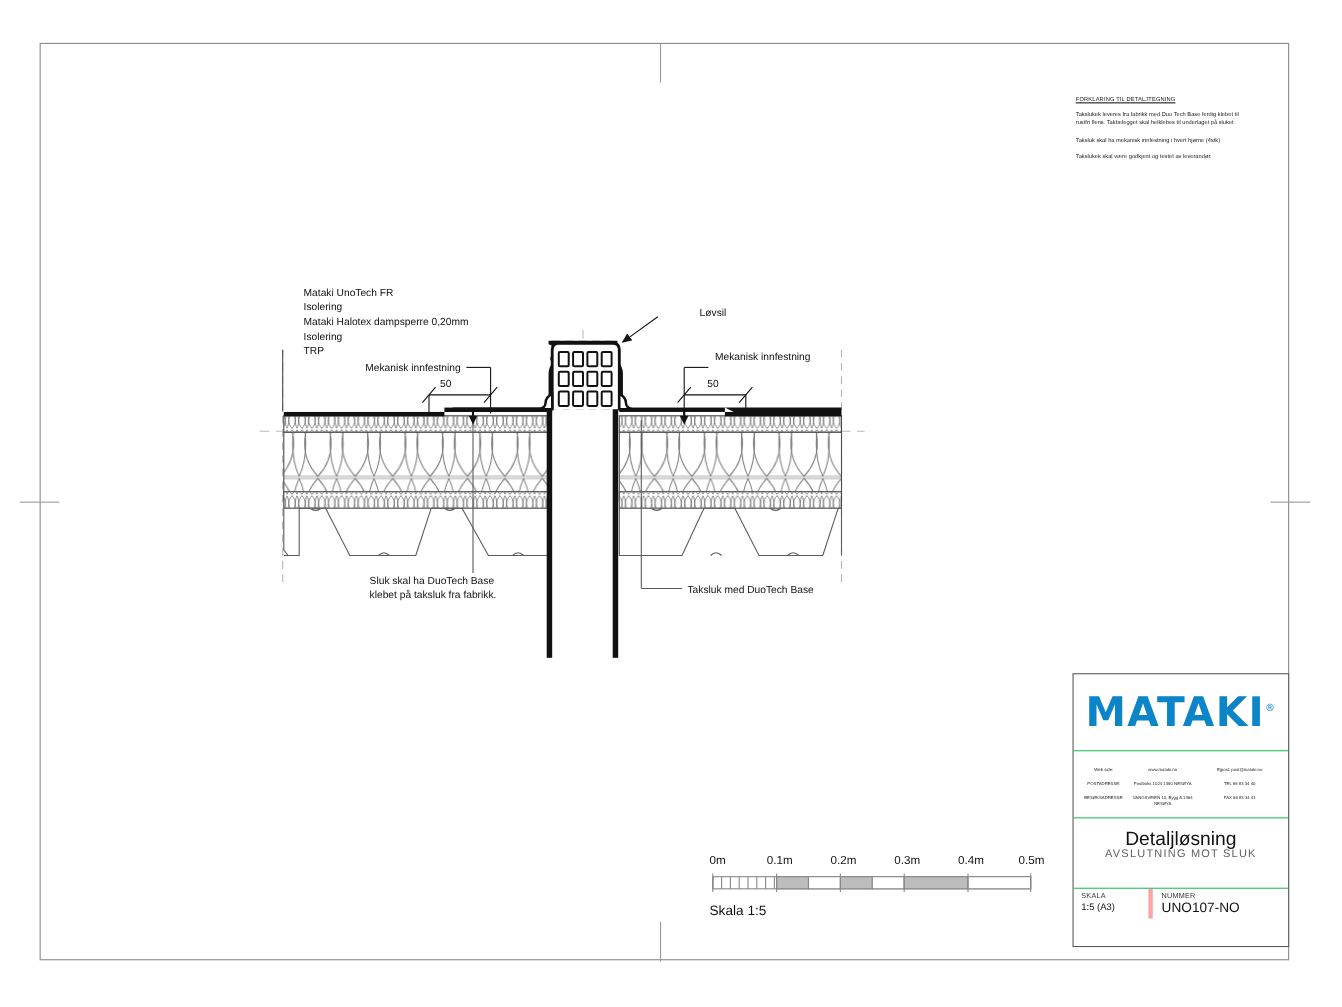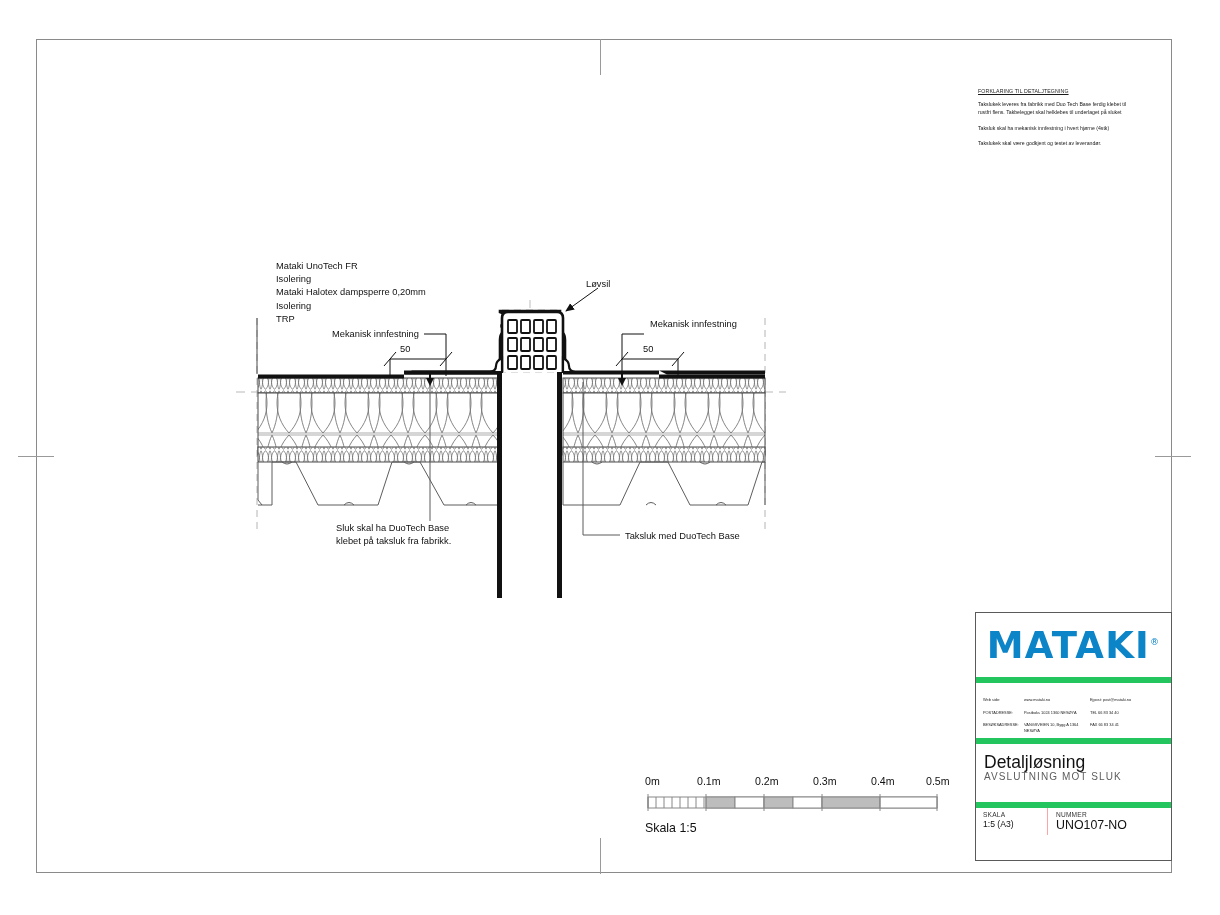--- a/index.html
+++ b/index.html
@@ -98,21 +98,21 @@
 
   
   .titleblock {
     position: absolute;
     left: 975px; top: 612px;
     width: 197px; height: 249px;
     border: 1px solid #5a5a5a;
     box-sizing: border-box;
     background: #fff;
   }
-  .tb-row { border-bottom: 6px solid #22c55e; box-sizing: border-box; position: relative; }
+  .tb-row { border-bottom: 1px solid #22c55e; box-sizing: border-box; position: relative; text-align: center; }
   .tb-logo {
     height: 70px;
     display: flex; align-items: center; justify-content: center;
   }
   .logo-text {
     font-family: "DejaVu Sans", sans-serif;
     font-weight: bold;
     font-size: 37px;
     letter-spacing: 1.2px;
     color: #0c84c8;
@@ -168,21 +168,21 @@
     letter-spacing: 1.1px;
     margin-top: 0;
   }
   .tb-foot {
     height: 27px;
     display: flex;
     border-bottom: none;
   }
   .tb-foot-l {
     width: 72px;
-    border-right: 1px solid #fca5a5;
+    border-right: 4px solid #fca5a5;
     box-sizing: border-box;
     padding: 3px 7px 0 7px;
   }
   .tb-foot-r {
     flex: 1;
     padding: 3px 7px 0 8px;
     box-sizing: border-box;
   }
   .tb-scale-val { font-size: 8.6px; color: #111; margin-top: 1px; }
   .tb-num-val { font-size: 12.4px; color: #111; margin-top: 0px; }
@@ -369,21 +369,21 @@
     <div>Isolering</div>
     <div>TRP</div>
   </div>
 
   <div class="lbl" style="left:332px; top:328px;">Mekanisk innfestning</div>
   <div class="lbl" style="left:650px; top:318px;">Mekanisk innfestning</div>
 
   <div class="lbl" style="left:400px; top:343px;">50</div>
   <div class="lbl" style="left:643px; top:343px;">50</div>
 
-  <div class="lbl" style="left:586px; top:278px;text-align:right;">Løvsil</div>
+  <div class="lbl" style="left:636px; top:278px;text-align:right;">Løvsil</div>
 
   <div class="lbl" style="left:336px; top:522px;">
     <div>Sluk skal ha DuoTech Base</div>
     <div>klebet på taksluk fra fabrikk.</div>
   </div>
 
   <div class="lbl" style="left:625px; top:530px;">Taksluk med DuoTech Base</div>
 
   <div class="scalewrap">
     <svg width="295" height="32" viewBox="0 0 295 32" xmlns="http://www.w3.org/2000/svg">

